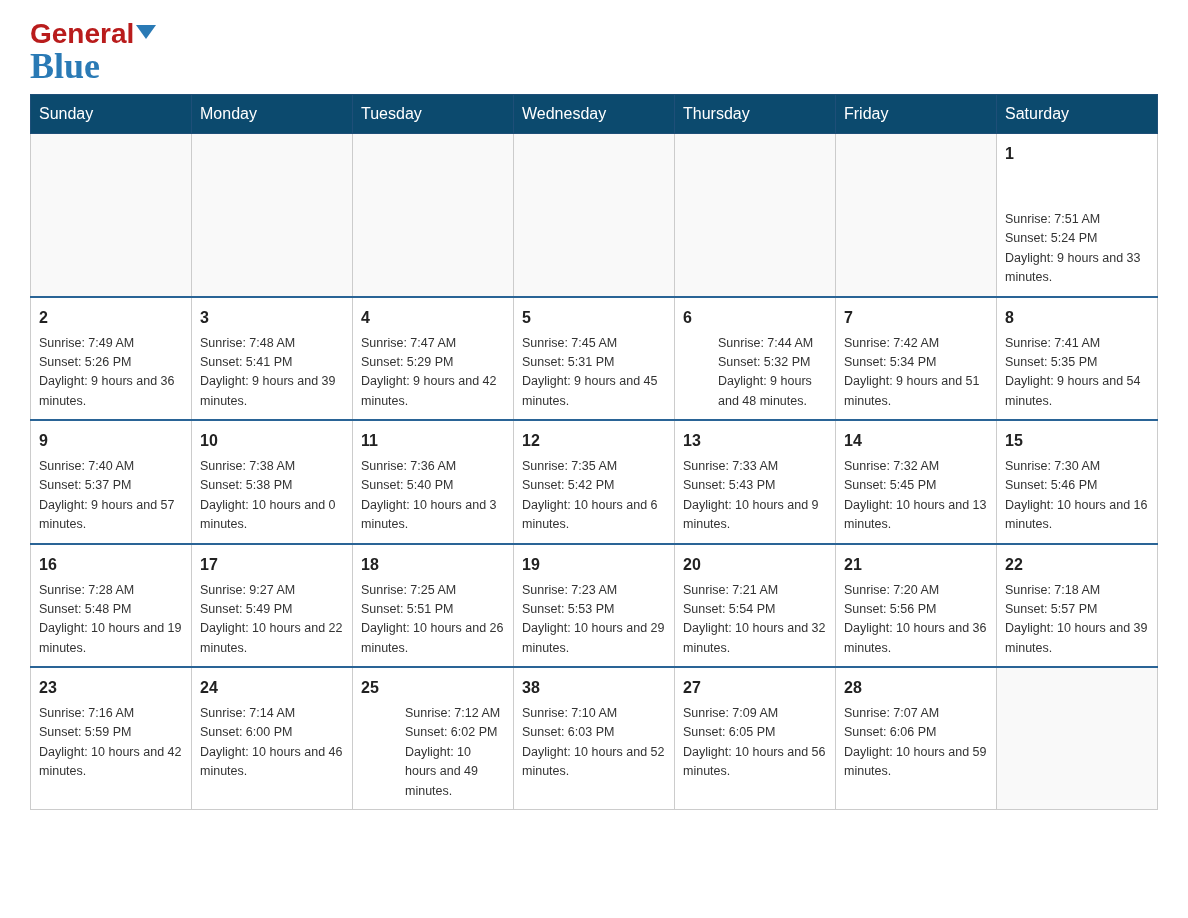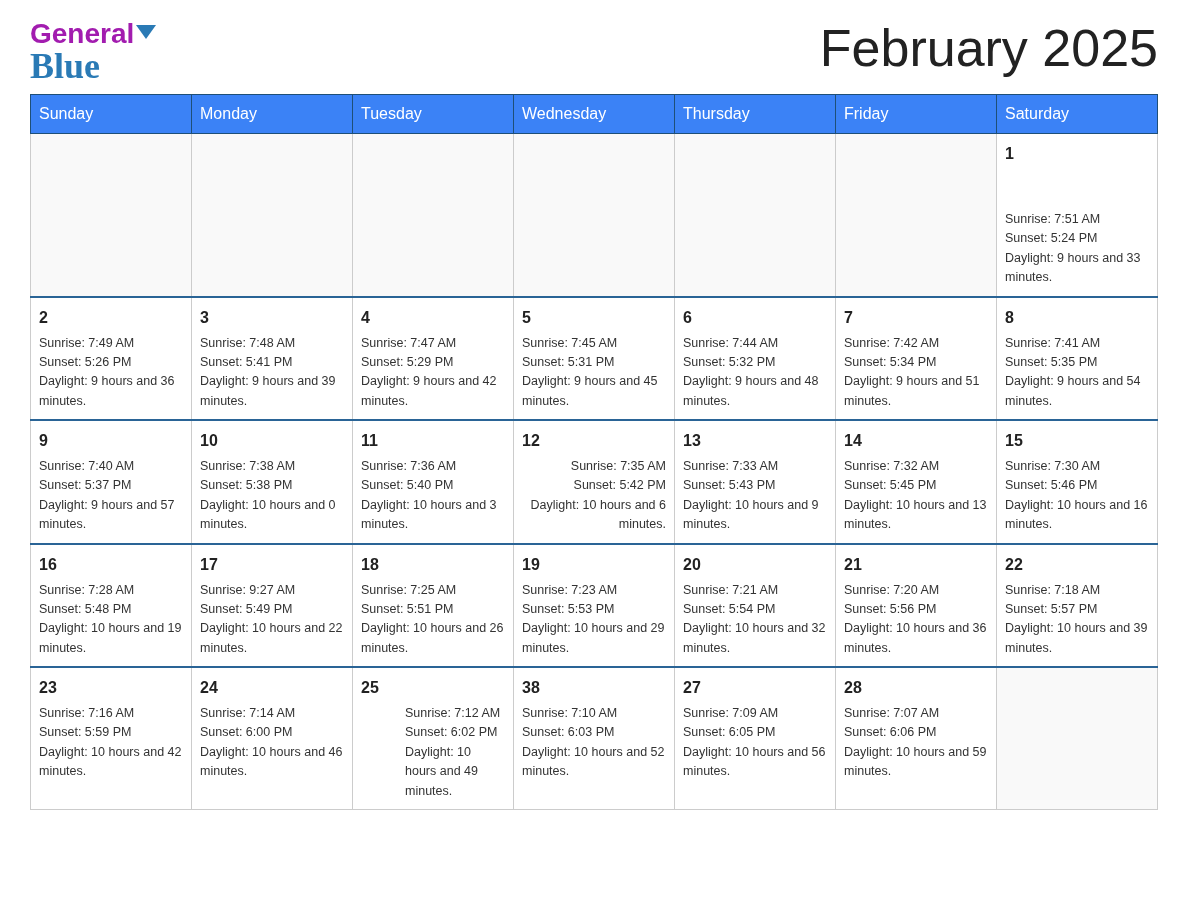--- a/index.html
+++ b/index.html
@@ -17,21 +17,21 @@
       margin-bottom: 10px;
     }
     .logo {
       display: flex;
       flex-direction: column;
       align-items: flex-start;
     }
     .logo-general {
       font-size: 28px;
       font-weight: bold;
-      color: #a21caf;
+      color: #b91c1c;
       line-height: 1;
     }
     .logo-blue {
       font-size: 36px;
       font-weight: bold;
       color: #2a7ab5;
       line-height: 1;
       font-family: Liberation Serif, serif;
     }
     .logo-arrow {
@@ -59,21 +59,21 @@
       font-size: 22px;
       color: #444;
       margin-top: 4px;
     }
     .calendar {
       width: 100%;
       border-collapse: collapse;
       margin-top: 10px;
     }
     .calendar th {
-      background-color: #3b82f6;
+      background-color: #0c4a6e;
       color: #fff;
       padding: 10px 8px;
       font-size: 16px;
       font-weight: normal;
       text-align: left;
       border: 1px solid #1e4f78;
     }
     .calendar td {
       vertical-align: top;
       padding: 8px 8px;
@@ -108,21 +108,20 @@
 
 <div class="header">
   <div class="logo">
     <div style="display:flex; align-items:center;">
       <span class="logo-general">General</span>
       <span class="logo-arrow"></span>
     </div>
     <span class="logo-blue">Blue</span>
   </div>
   <div class="title-section">
-    <div class="month-title">February 2025</div>
   </div>
 </div>
 
 <table class="calendar">
   <thead>
     <tr>
     <th>Sunday</th>
         <th>Monday</th>
         <th>Tuesday</th>
         <th>Wednesday</th>
@@ -166,21 +165,21 @@
 Daylight: 9 hours and 42 minutes.</div>
         </td>
         <td>
           <span class="day-number">5</span>
           <div class="day-info" style="white-space: pre-line;">Sunrise: 7:45 AM
 Sunset: 5:31 PM
 Daylight: 9 hours and 45 minutes.</div>
         </td>
         <td>
           <span class="day-number">6</span>
-          <div class="day-info" style="white-space: pre-line;">Sunrise: 7:44 AM
+          <div class="day-info" style="white-space: pre-line; margin-left: 35px;">Sunrise: 7:44 AM
 Sunset: 5:32 PM
 Daylight: 9 hours and 48 minutes.</div>
         </td>
         <td>
           <span class="day-number">7</span>
           <div class="day-info" style="white-space: pre-line;">Sunrise: 7:42 AM
 Sunset: 5:34 PM
 Daylight: 9 hours and 51 minutes.</div>
         </td>
         <td>
@@ -204,21 +203,21 @@
 Daylight: 10 hours and 0 minutes.</div>
         </td>
         <td>
           <span class="day-number">11</span>
           <div class="day-info" style="white-space: pre-line;">Sunrise: 7:36 AM
 Sunset: 5:40 PM
 Daylight: 10 hours and 3 minutes.</div>
         </td>
         <td>
           <span class="day-number">12</span>
-          <div class="day-info" style="white-space: pre-line; text-align: right;">Sunrise: 7:35 AM
+          <div class="day-info" style="white-space: pre-line;">Sunrise: 7:35 AM
 Sunset: 5:42 PM
 Daylight: 10 hours and 6 minutes.</div>
         </td>
         <td>
           <span class="day-number">13</span>
           <div class="day-info" style="white-space: pre-line;">Sunrise: 7:33 AM
 Sunset: 5:43 PM
 Daylight: 10 hours and 9 minutes.</div>
         </td>
         <td>

